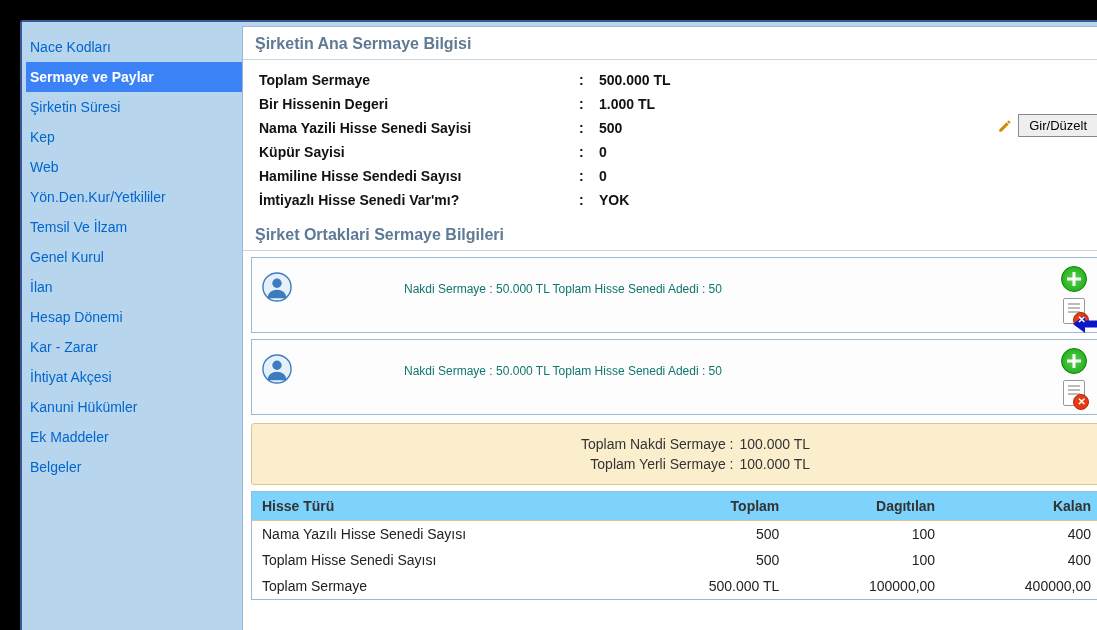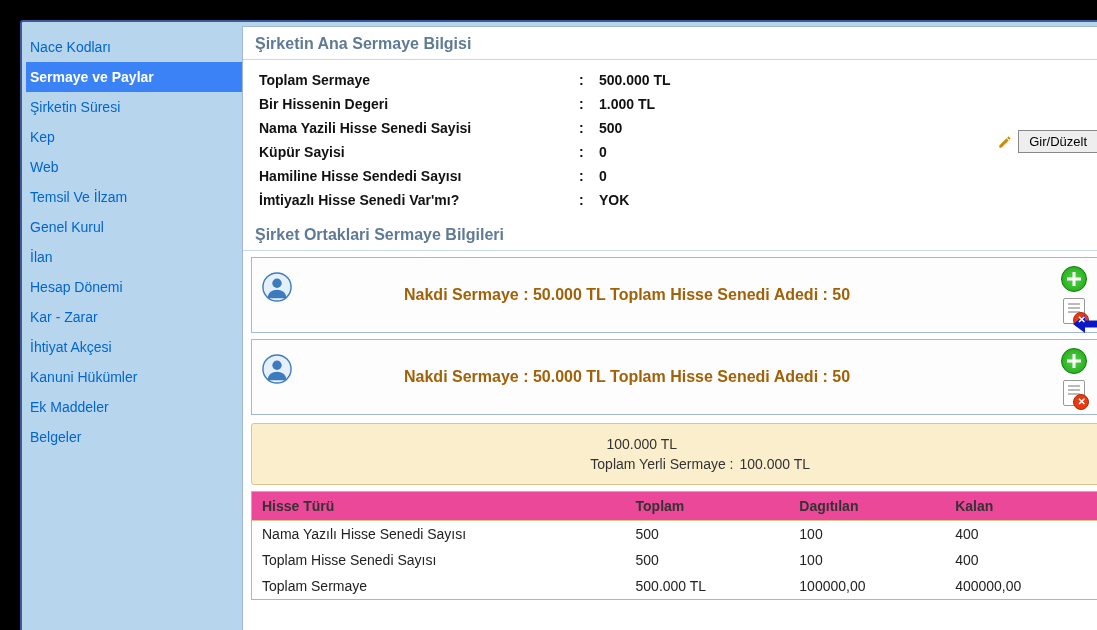--- a/index.html
+++ b/index.html
@@ -67,21 +67,21 @@
     padding: 4px 0;
     font-size: 14px;
     color: #111;
   }
   .kv-label { width: 320px; }
   .kv-colon { width: 20px; }
   .kv-val { }
   .edit-btn {
     position: absolute;
     right: 12px;
-    top: 70px;
+    top: 54px;
     display: flex;
     align-items: center;
     gap: 6px;
   }
   .edit-btn .pencil { width:14px; height:14px; color:#d28b00; }
   .edit-btn button {
     background:#eee;
     border:1px solid #888;
     padding:3px 10px;
     font-size:13px;
@@ -93,21 +93,21 @@
     border: 1px solid #a0b8d2;
     background: #fdfdfd;
     padding: 8px 10px 8px 10px;
     position: relative;
     min-height: 70px;
     display:flex;
     align-items:flex-start;
     gap:12px;
   }
   .partner-card .avatar { flex-shrink:0; margin-top:6px; }
-  .partner-text { flex:1; font-size:16px; color:#a16207; padding-top:2px; padding-left:100px;font-weight:bold; }
+  .partner-text { flex:1; font-size:12px; color:#0f766e; padding-top:2px; padding-left:100px; }
   .partner-text .redacted { display:inline-block; width:140px; height:10px; }
   .partner-actions { display:flex; flex-direction:column; gap:6px; align-items:center; width:34px;}
   .plus-icon {
     width:26px; height:26px; border-radius:50%;
     background: radial-gradient(#55d34a,#18a50f);
     border:1px solid #0b7a04;
     position:relative; cursor:pointer;
   }
   .plus-icon::before, .plus-icon::after{
     content:""; position:absolute; background:#fff;
@@ -148,25 +148,25 @@
   .summary-box .srow { display:flex; justify-content:center; gap:6px; padding:2px 0;}
   .summary-box .slabel { text-align:right; width:260px; }
   .summary-box .sval { width:140px; text-align:left; }
 
   .table-box {
     margin: 6px 8px 0 8px;
     border: 1px solid #a0b8d2;
   }
   .table-box table { width:100%; border-collapse:collapse; font-size:14px; }
   .table-box thead td {
-    background:#ec4899; color:#333; font-weight:bold;
+    background:#7dd3fc; color:#333; font-weight:bold;
     padding:6px 10px; border-bottom:1px solid #e0c48f;
   }
   .table-box tbody td { padding:5px 10px; color:#222; }
-  .table-box td.r { text-align:left; }
+  .table-box td.r { text-align:right; }
   .table-box thead td:first-child,
   .table-box tbody td:first-child { text-align:left; width:44%; }
 
   .arrow-anno {
     position:absolute;
     width:40px; height:18px;
     right:2px; top:293px;
     background:#0a18c7;
     clip-path: polygon(0 50%, 30% 0, 30% 30%, 100% 30%, 100% 70%, 30% 70%, 30% 100%);
   }
@@ -175,20 +175,21 @@
 <body>
 
 <div class="frame">
 
   <div class="sidebar">
     <div class="sidebar-item">Nace Kodları</div>
     <div class="sidebar-item active">Sermaye ve Paylar</div>
     <div class="sidebar-item">Şirketin Süresi</div>
     <div class="sidebar-item">Kep</div>
     <div class="sidebar-item">Web</div>
+    <div class="sidebar-item">Yön.Den.Kur/Yetkililer</div>
     <div class="sidebar-item">Temsil Ve İlzam</div>
     <div class="sidebar-item">Genel Kurul</div>
     <div class="sidebar-item">İlan</div>
     <div class="sidebar-item">Hesap Dönemi</div>
     <div class="sidebar-item">Kar - Zarar</div>
     <div class="sidebar-item">İhtiyat Akçesi</div>
     <div class="sidebar-item">Kanuni Hükümler</div>
     <div class="sidebar-item">Ek Maddeler</div>
     <div class="sidebar-item">Belgeler</div>
   </div>
@@ -276,20 +277,21 @@
       <div class="partner-actions">
         <div class="plus-icon"></div>
         <div class="doc-del-icon">
             <span class="x">✕</span>
           </div>
       </div>
     </div>
 
     <div class="summary-box">
       <div class="srow">
+          <span class="slabel">Toplam Nakdi Sermaye  :</span>
           <span class="sval">100.000 TL</span>
         </div>
       <div class="srow">
           <span class="slabel">Toplam Yerli Sermaye  :</span>
           <span class="sval">100.000 TL</span>
         </div>
     </div>
 
     <div class="table-box">
       <table>

